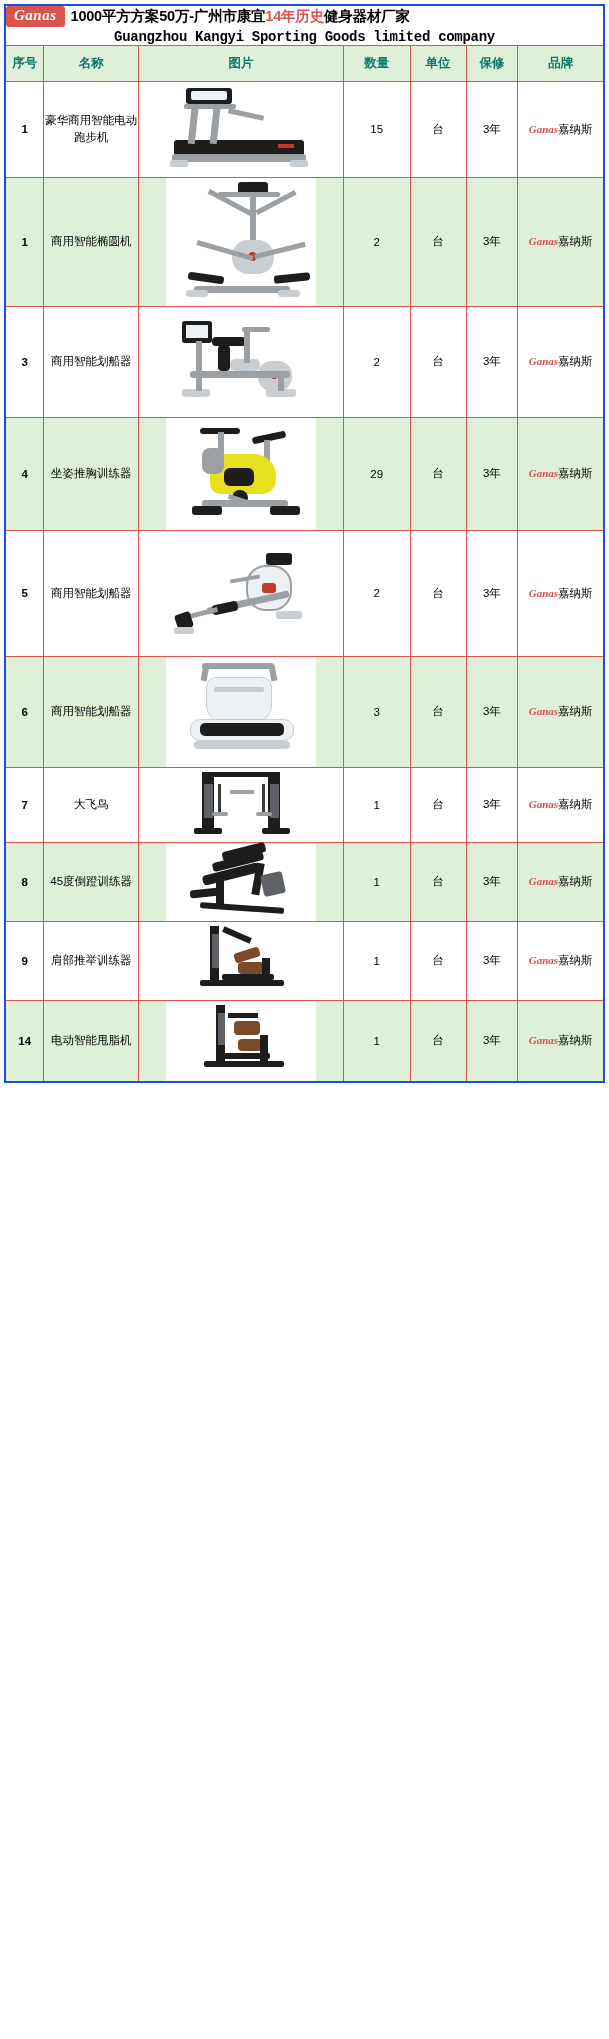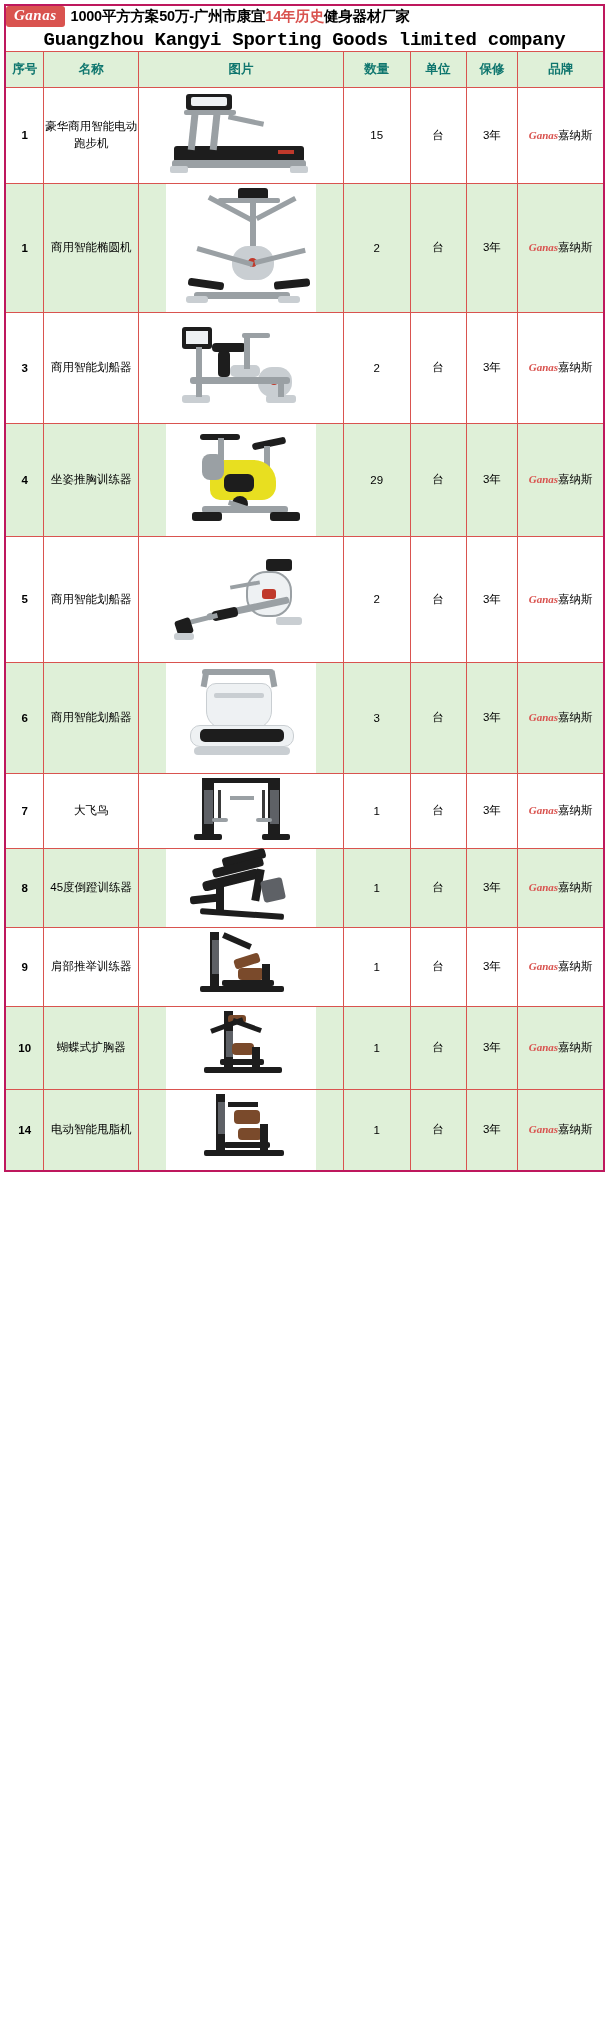--- a/index.html
+++ b/index.html
@@ -12,21 +12,21 @@
     width: 609px;
     min-height: 2039px;
     position: relative;
     background: #ffffff;
     padding: 4px 4px 0 4px;
   }
   table.doc {
     width: 601px;
     border-collapse: collapse;
     table-layout: fixed;
-    border: 2px solid #be185d;
+    border: 2px solid #1d4ed8;
   }
   table.doc td, table.doc th {
     border: 1px solid #d9534f;
     padding: 0;
     vertical-align: middle;
     text-align: center;
   }
 
   
   .hdr-cell {
@@ -58,21 +58,21 @@
     font-weight: bold;
     color: #000000;
     font-family: "Liberation Sans", sans-serif;
     letter-spacing: -0.2px;
   }
   .hdr-title1 .hl { color: #d9534f; }
   .hdr-line2 {
     text-align: center;
     font-family: "Liberation Mono", monospace;
     font-weight: bold;
-    font-size: 19px;
+    font-size: 14px;
     color: #000000;
     padding-top: 2px;
     letter-spacing: -0.3px;
   }
 
   
   tr.colhead td {
     background: #dff0d8;
     font-size: 12.5px;
     font-weight: bold;
@@ -364,41 +364,20 @@
           <div class="mb" style="left:34px;top:58px;width:84px;height:6px;border-radius:2px"></div>
           <div class="mb" style="left:96px;top:36px;width:8px;height:24px"></div>
         </div>
       </td>
       <td class="c-qty">1</td>
       <td class="c-unit">台</td>
       <td class="c-warr">3年</td>
       <td class="c-brand"><span class="brand-g">Ganas</span><span class="brand-cn">嘉纳斯</span></td>
     </tr>
 
-    <tr class="item">
-      <td class="c-idx">10</td>
-      <td class="c-name">蝴蝶式扩胸器</td>
-      <td class="c-pic">
-        <div class="pic" style="width:150px;height:82px">
-          <div class="mb" style="left:58px;top:4px;width:9px;height:58px"></div>
-          <div class="mbr" style="left:62px;top:8px;width:18px;height:8px;border-radius:3px"></div>
-          <div class="mb" style="left:44px;top:16px;width:34px;height:5px;transform:rotate(-20deg)"></div>
-          <div class="mb" style="left:66px;top:16px;width:30px;height:5px;transform:rotate(20deg)"></div>
-          <div class="msl" style="left:60px;top:24px;width:7px;height:26px"></div>
-          <div class="mbr" style="left:66px;top:36px;width:22px;height:12px;border-radius:4px"></div>
-          <div class="mb" style="left:54px;top:52px;width:44px;height:6px;border-radius:2px"></div>
-          <div class="mb" style="left:38px;top:60px;width:78px;height:6px;border-radius:2px"></div>
-          <div class="mb" style="left:86px;top:40px;width:8px;height:22px"></div>
-        </div>
-      </td>
-      <td class="c-qty">1</td>
-      <td class="c-unit">台</td>
-      <td class="c-warr">3年</td>
-      <td class="c-brand"><span class="brand-g">Ganas</span><span class="brand-cn">嘉纳斯</span></td>
-    </tr>
 
 
     <tr class="item">
       <td class="c-idx">14</td>
       <td class="c-name">电动智能甩脂机</td>
       <td class="c-pic">
         <div class="pic" style="width:150px;height:80px">
           <div class="mb" style="left:50px;top:4px;width:9px;height:56px"></div>
           <div class="msl" style="left:52px;top:12px;width:7px;height:32px"></div>
           <div class="mb" style="left:62px;top:12px;width:30px;height:5px"></div>

